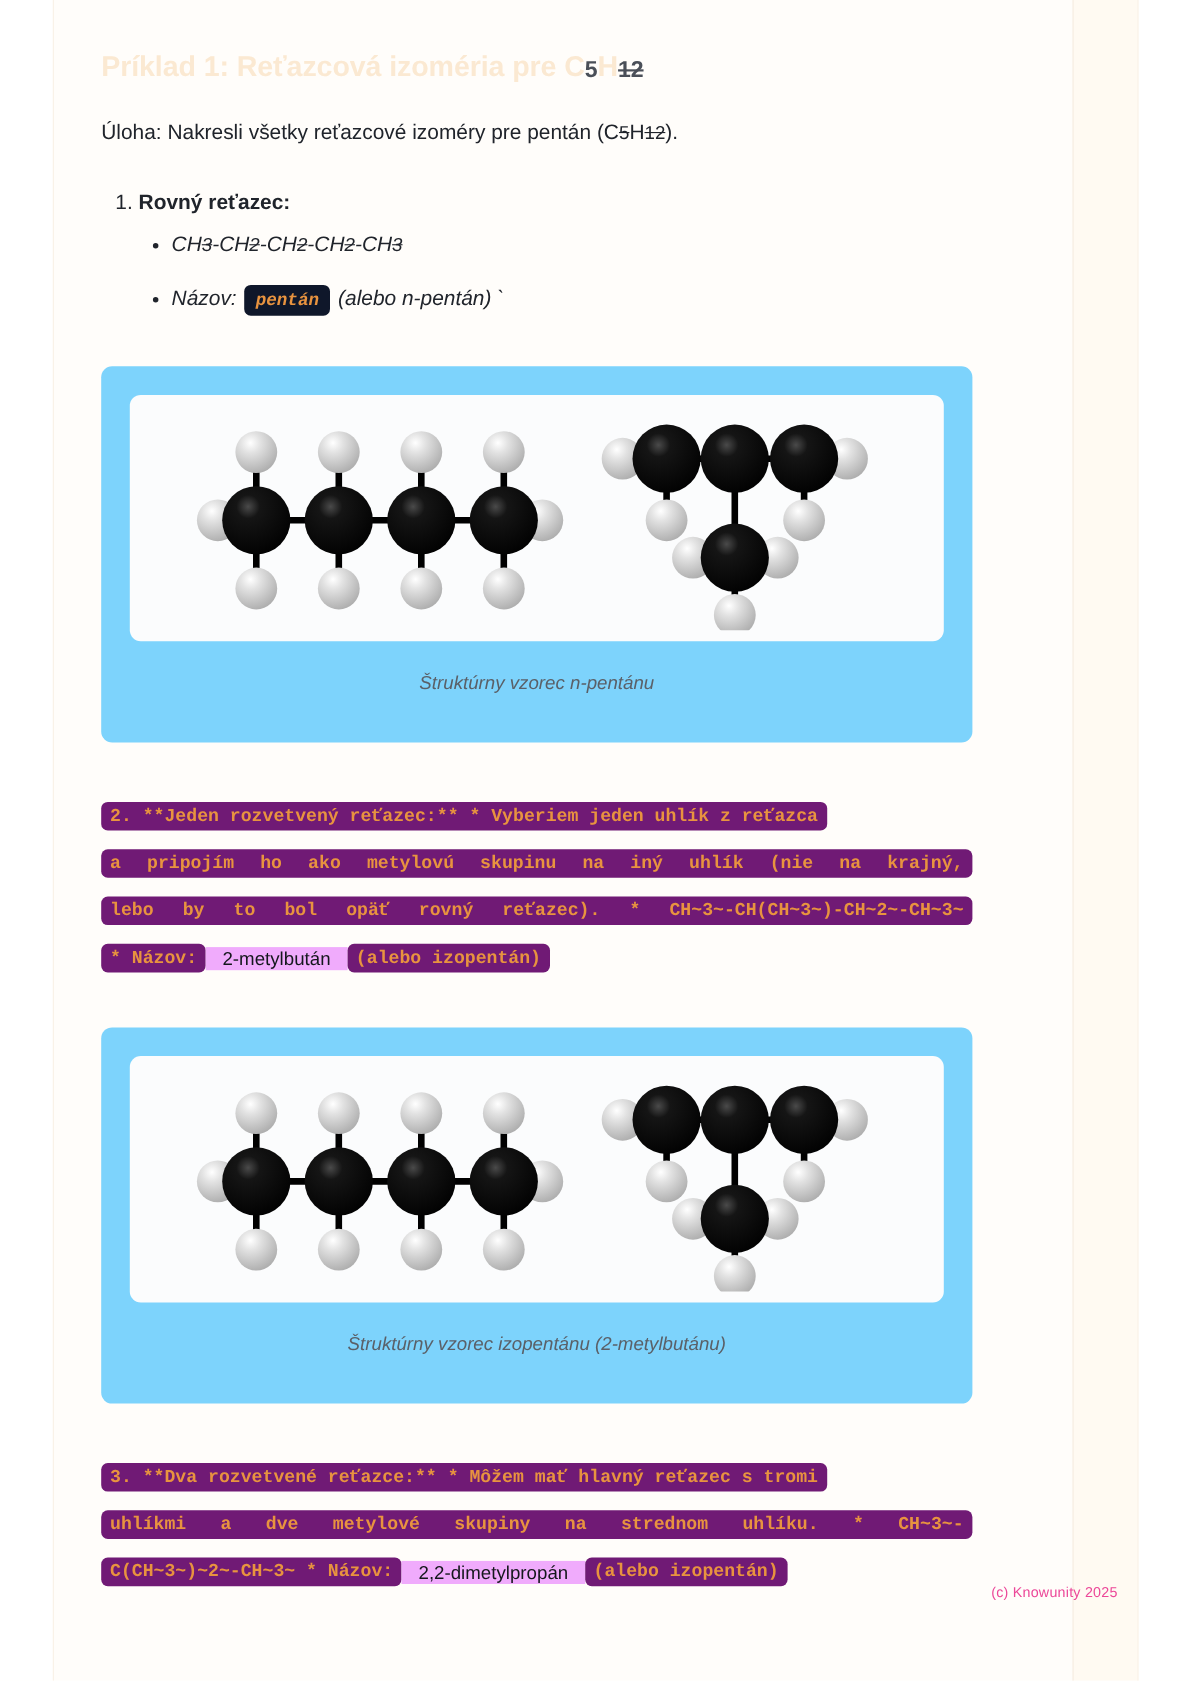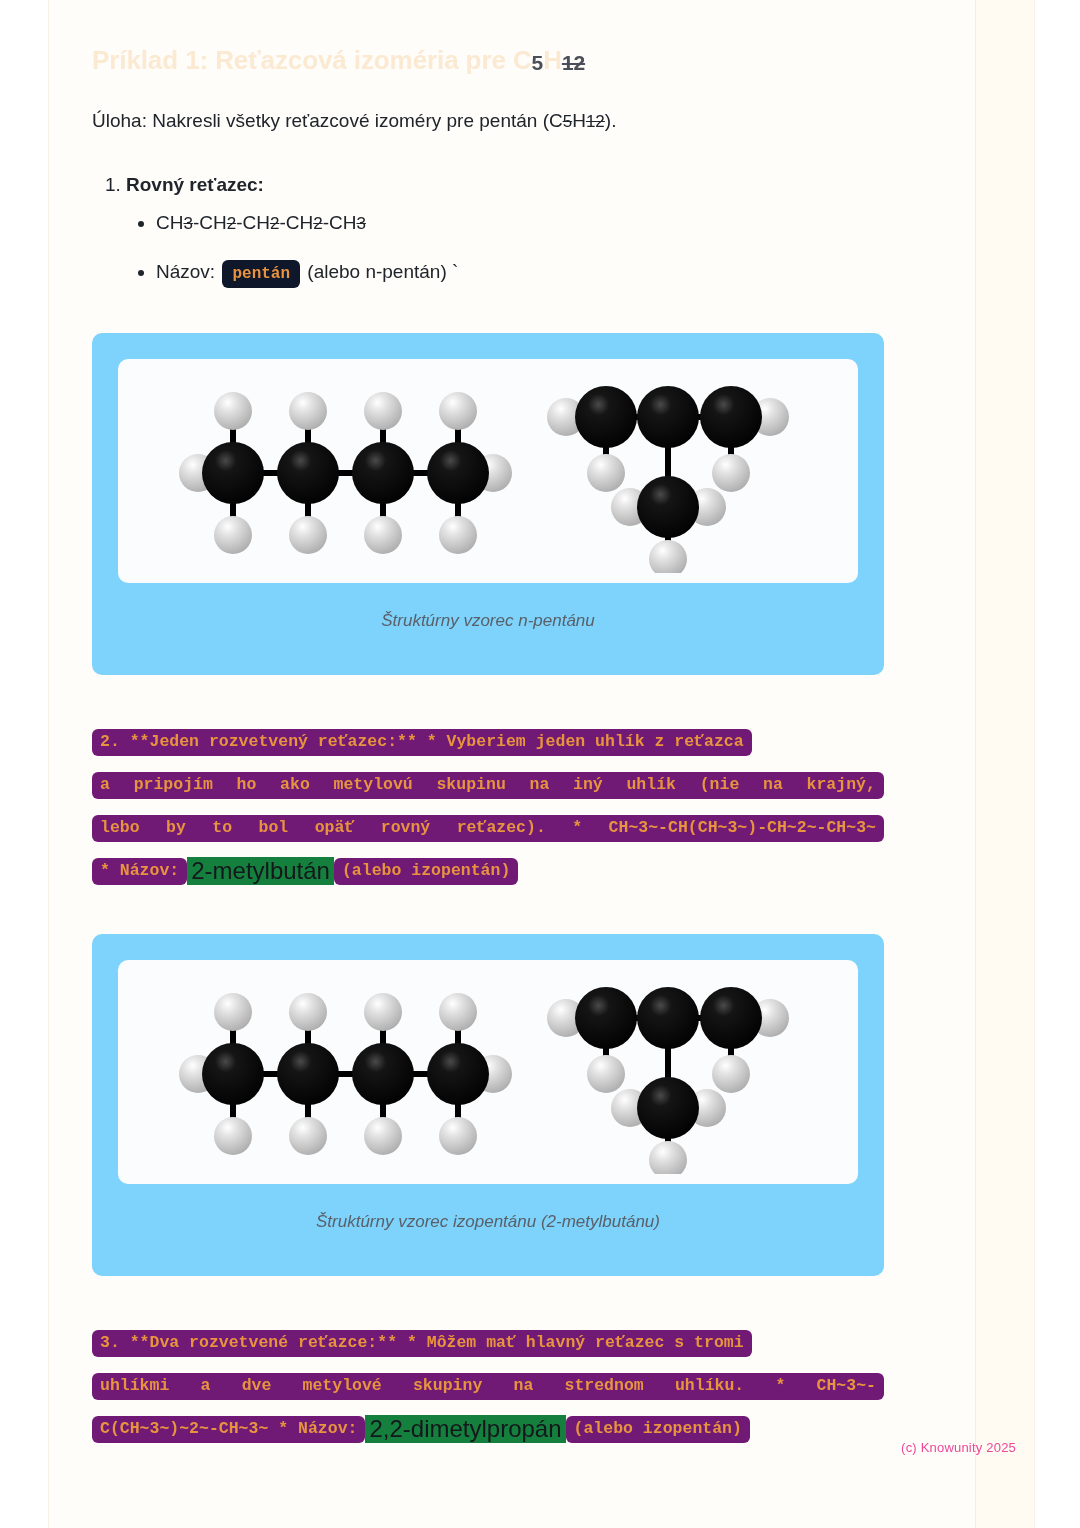--- a/index.html
+++ b/index.html
@@ -80,20 +80,21 @@
   }
   ol.steps > li { }
   ol.steps > li::marker { font-weight: normal; }
   .step-title { font-weight: bold; font-size: 19px; color:#20242b; }
 
   ul.sub-list {
     list-style: disc;
     margin: 14px 0 0 0;
     padding-left: 30px;
     font-size: 19px;
+    font-style: italic;
   }
   ul.sub-list > li { margin-bottom: 22px; line-height:1.4; }
   ul.sub-list .sub { text-decoration: line-through; font-size:17px; }
 
   code.inline {
     font-family: "Liberation Mono", monospace;
     background: #0f172a;
     color: #e8933f;
     font-size: 16px;
     font-weight: bold;
@@ -150,23 +151,23 @@
   .code-seg.justify {
     display: flex;
     justify-content: space-between;
     width: 100%;
   }
   .code-seg.justify > span { white-space: pre; }
   .plain-name {
     font-family: "Liberation Sans", sans-serif;
     font-weight: normal;
     color: #14171c;
-    font-size: 24px;
-    background: #15803d;
-    padding: 2px 4px;
+    font-size: 17px;
+    background: #f0abfc;
+    padding: 2px 15px;
     white-space: pre;
   }
 
   
   .footer {
     position: absolute;
     right: 64px;
     top: 1440px;
     font-size: 13px;
     color: #ec4899;

